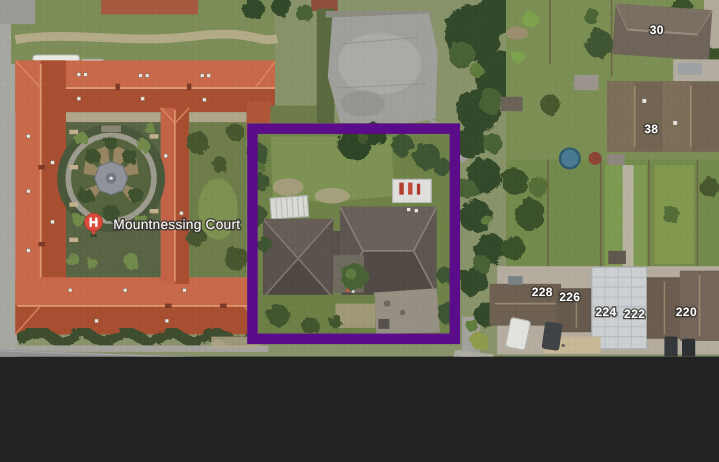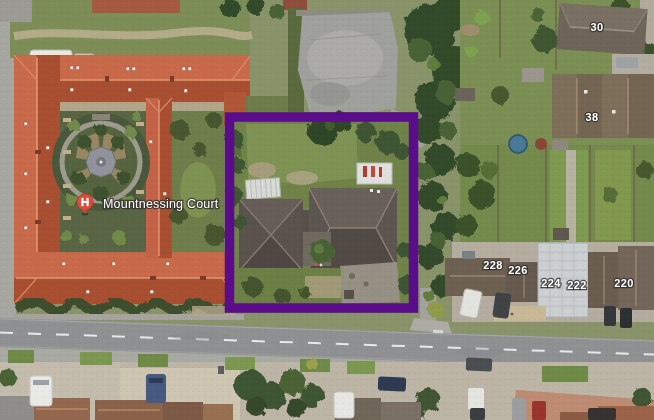--- a/index.html
+++ b/index.html
@@ -1,16 +1,16 @@
 <!DOCTYPE html>
 <html><head>
 <meta charset="utf-8">
 <style>
   html,body{margin:0;padding:0;background:#222;}
-  .stage{width:654px;height:420px;position:relative;overflow:hidden;font-family:"Liberation Sans",sans-serif;}
+  .stage{width:654px;height:324px;position:relative;overflow:hidden;font-family:"Liberation Sans",sans-serif;}
   svg{display:block;}
   .hnum{
     font-family:"Liberation Sans",sans-serif;
     font-size:11px;font-weight:700;fill:#fff;
     stroke:rgba(45,42,40,0.8);stroke-width:2.4px;paint-order:stroke;
     text-anchor:middle;letter-spacing:0.3px;
   }
   .poi-label{
     font-family:"Liberation Sans",sans-serif;
     font-size:12.5px;font-weight:400;fill:#ffffff;

